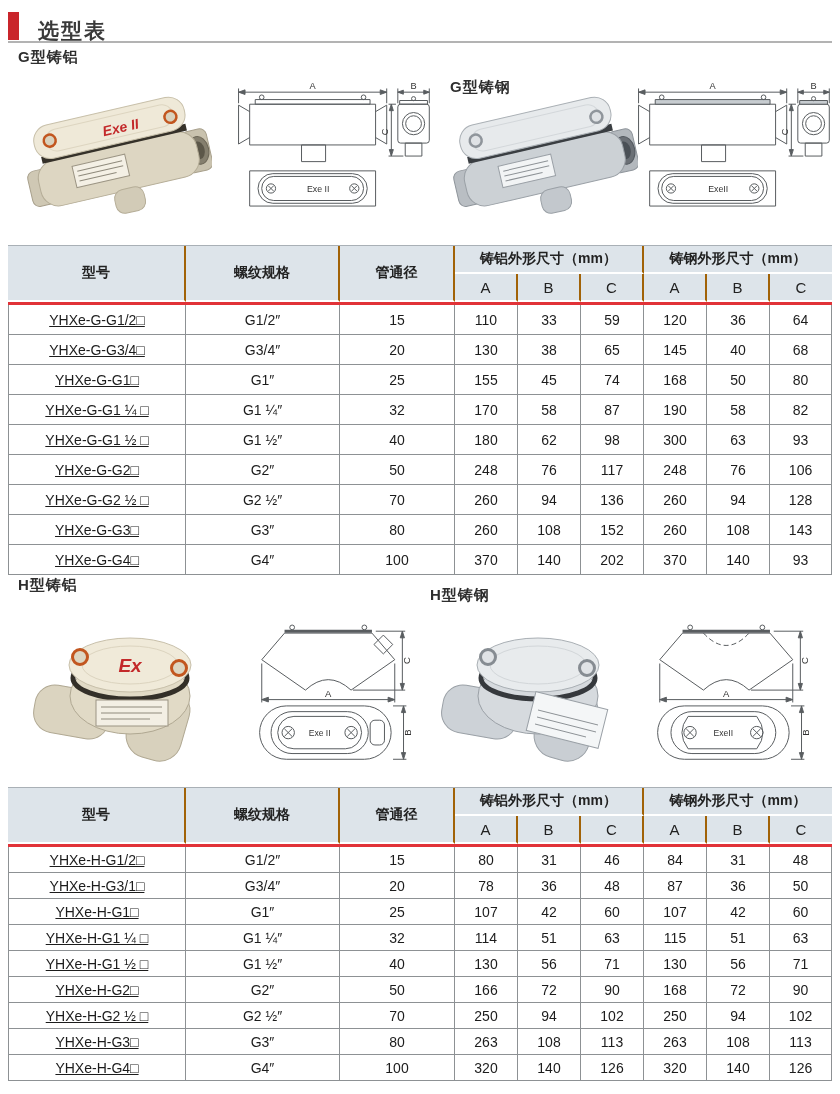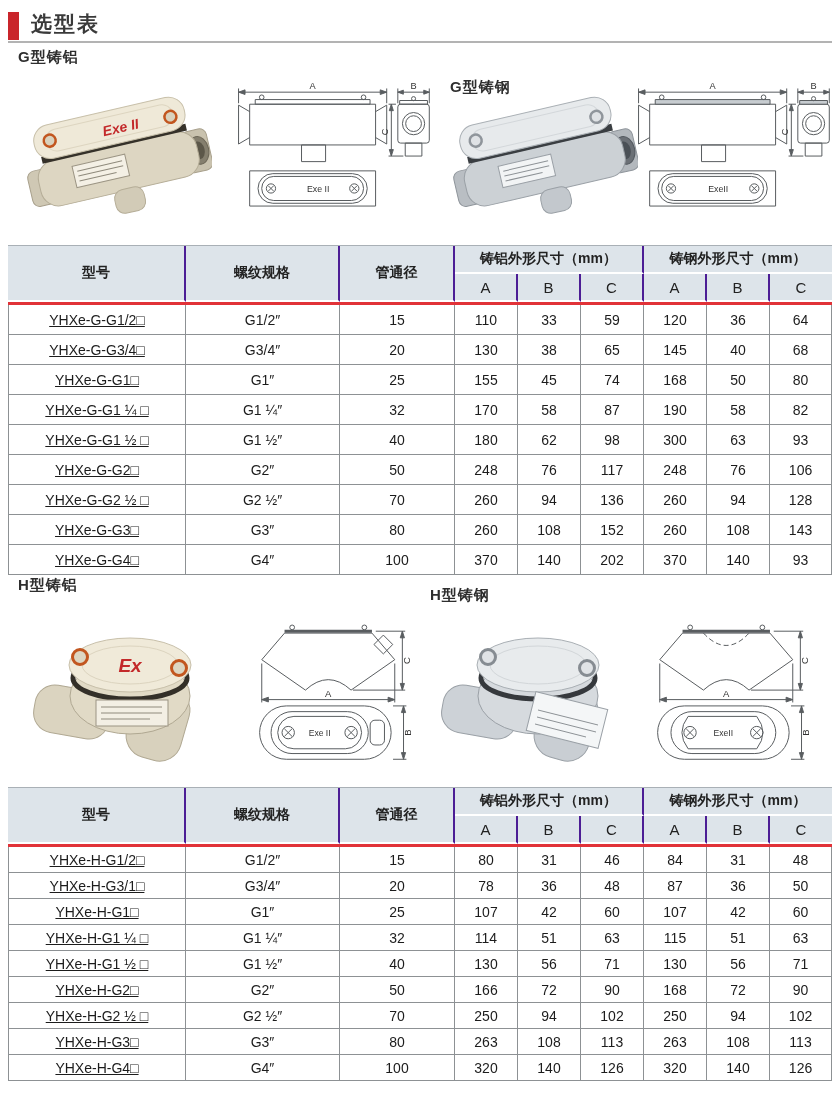--- a/index.html
+++ b/index.html
@@ -1,30 +1,30 @@
 <!DOCTYPE html>
 <html><head>
 <meta charset="utf-8">
 <style>
   html,body{margin:0;padding:0;background:#fff;}
   .page{position:relative;width:840px;height:1094px;background:#fff;overflow:hidden;
         font-family:"Liberation Sans","DejaVu Sans",sans-serif;color:#222;}
   .abs{position:absolute;}
   
   .accent-bar{position:absolute;left:8px;top:12px;width:11px;height:28px;background:#c9252b;}
-  .page-title{position:absolute;left:31px;top:10px;margin:0;font-size:21px;font-weight:bold;
+  .page-title{position:absolute;left:31px;top:10px;margin:7px;font-size:21px;font-weight:bold;
               color:#3a3a3a;letter-spacing:2px;}
   .title-rule{position:absolute;left:8px;top:41px;width:824px;height:2px;background:#b3b3b3;}
   
   .sec-label{position:absolute;font-size:15px;font-weight:bold;color:#2e2e2e;letter-spacing:1px;}
   
   table.spec{position:absolute;left:8px;width:824px;border-collapse:separate;border-spacing:0;
              table-layout:fixed;border-top:1px solid #a9b0b6;}
   .spec th{background:#dde4ea;font-size:14px;font-weight:bold;color:#222;height:26px;
-           border-right:2px solid #4c1d95;border-bottom:2px solid #fff;padding:0;
+           border-right:2px solid #a16207;border-bottom:2px solid #fff;padding:0;
            text-align:center;vertical-align:middle;}
   .spec tr th:last-child{border-right:none;}
   .spec tr.abc th{font-weight:400;font-size:15px;}
   .spec tbody.sep td{height:3px;background:#e13238;border:0;padding:0;}
   .spec tbody.rows td{text-align:center;font-size:14px;color:#1c1c1c;padding:0;height:29px;
            border-right:1px solid #8d9194;border-bottom:1px solid #8d9194;vertical-align:middle;}
   .spec tbody.rows td:first-child{border-left:1px solid #8d9194;text-decoration:underline;}
   table.spec.tg{top:245px;}
   table.spec.th2{top:787px;}
   table.spec.th2 tbody.rows td{height:25px;}

